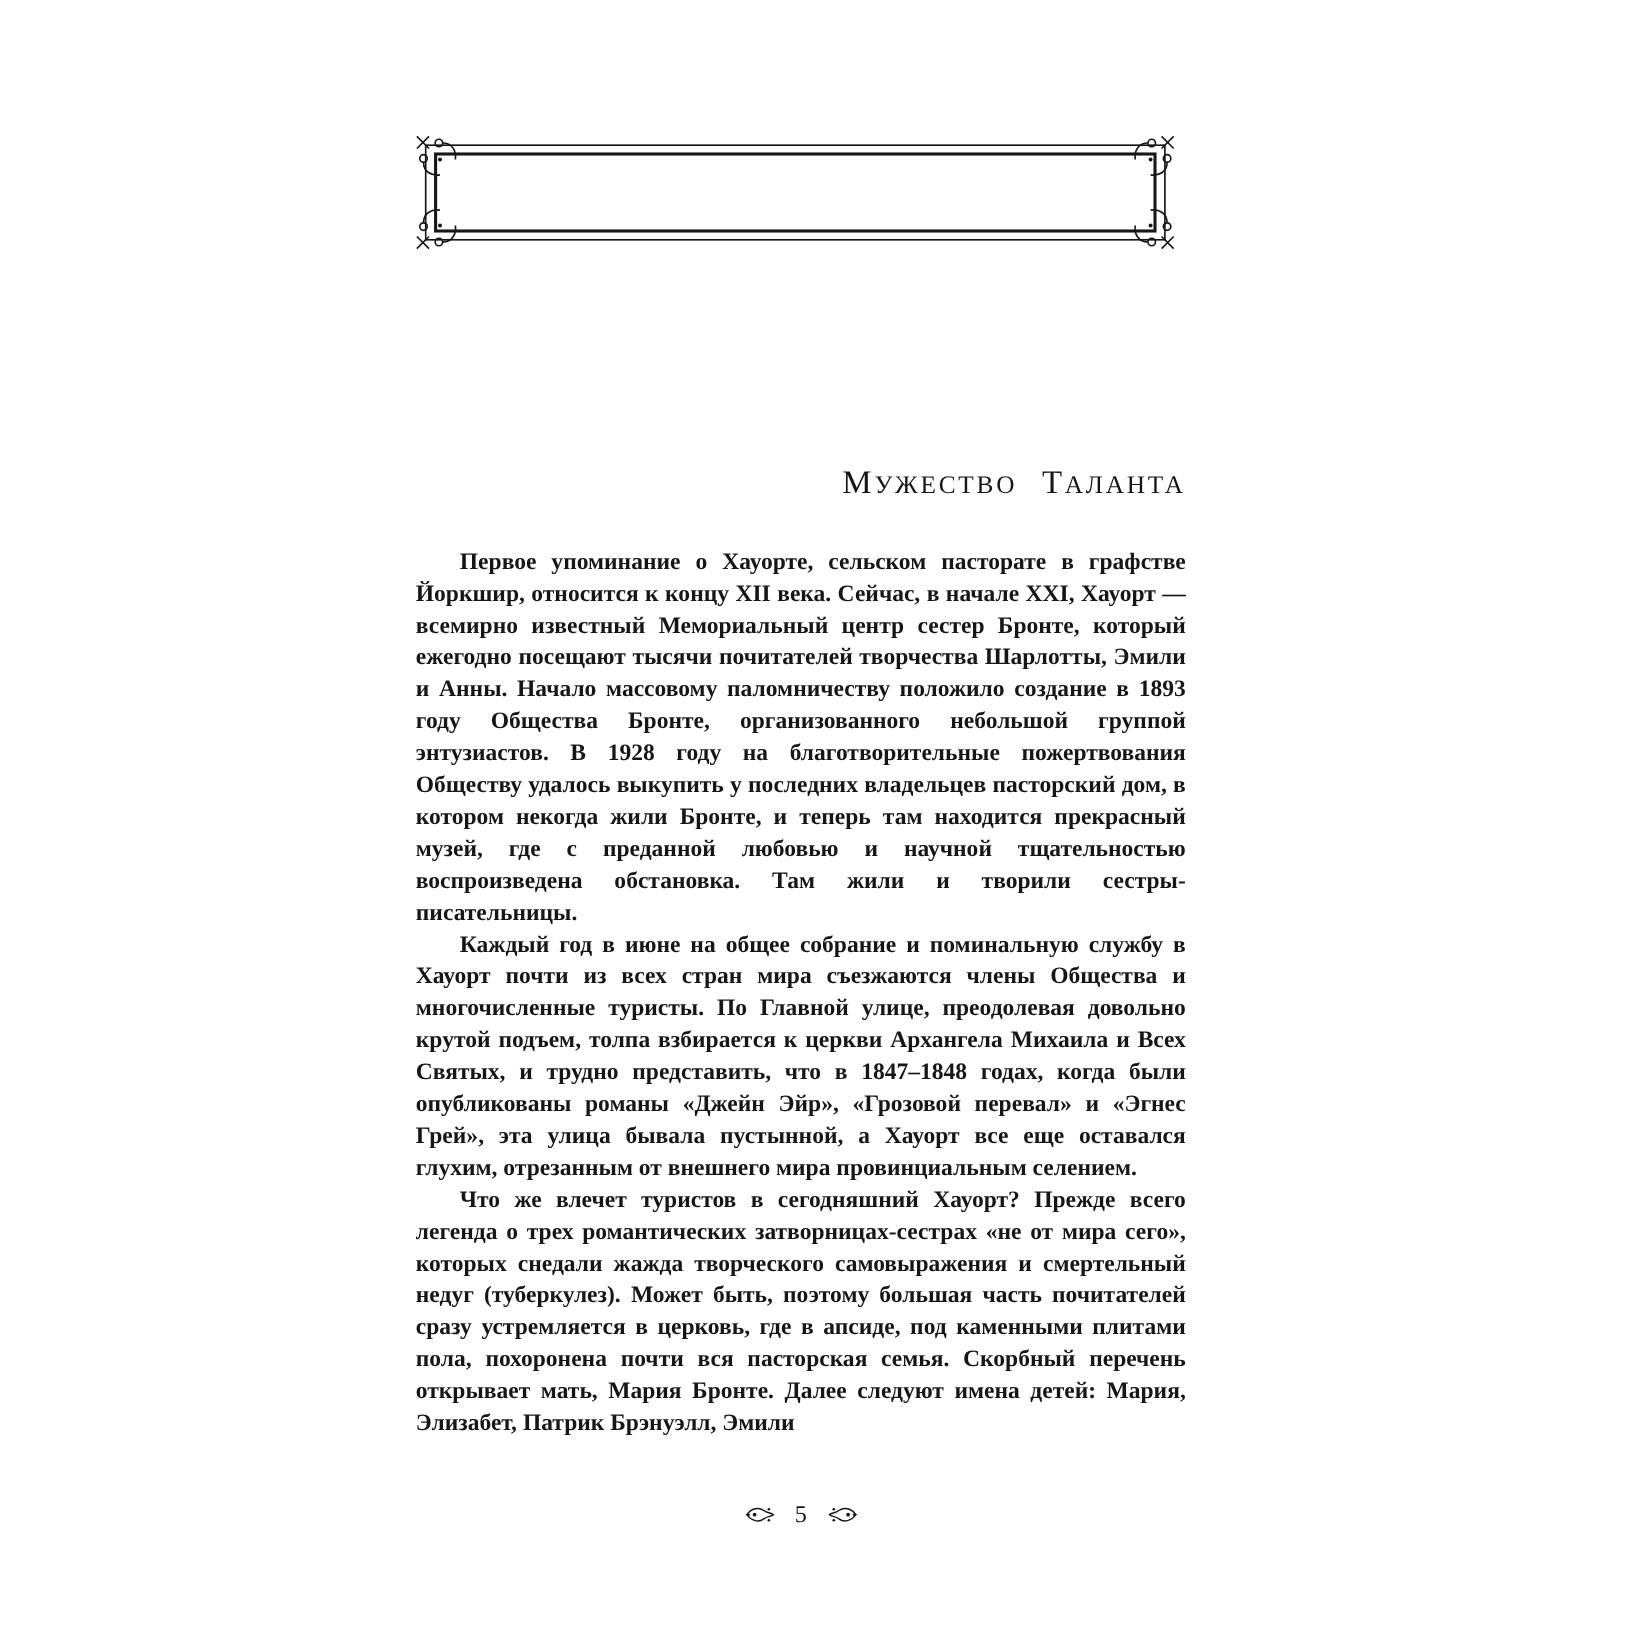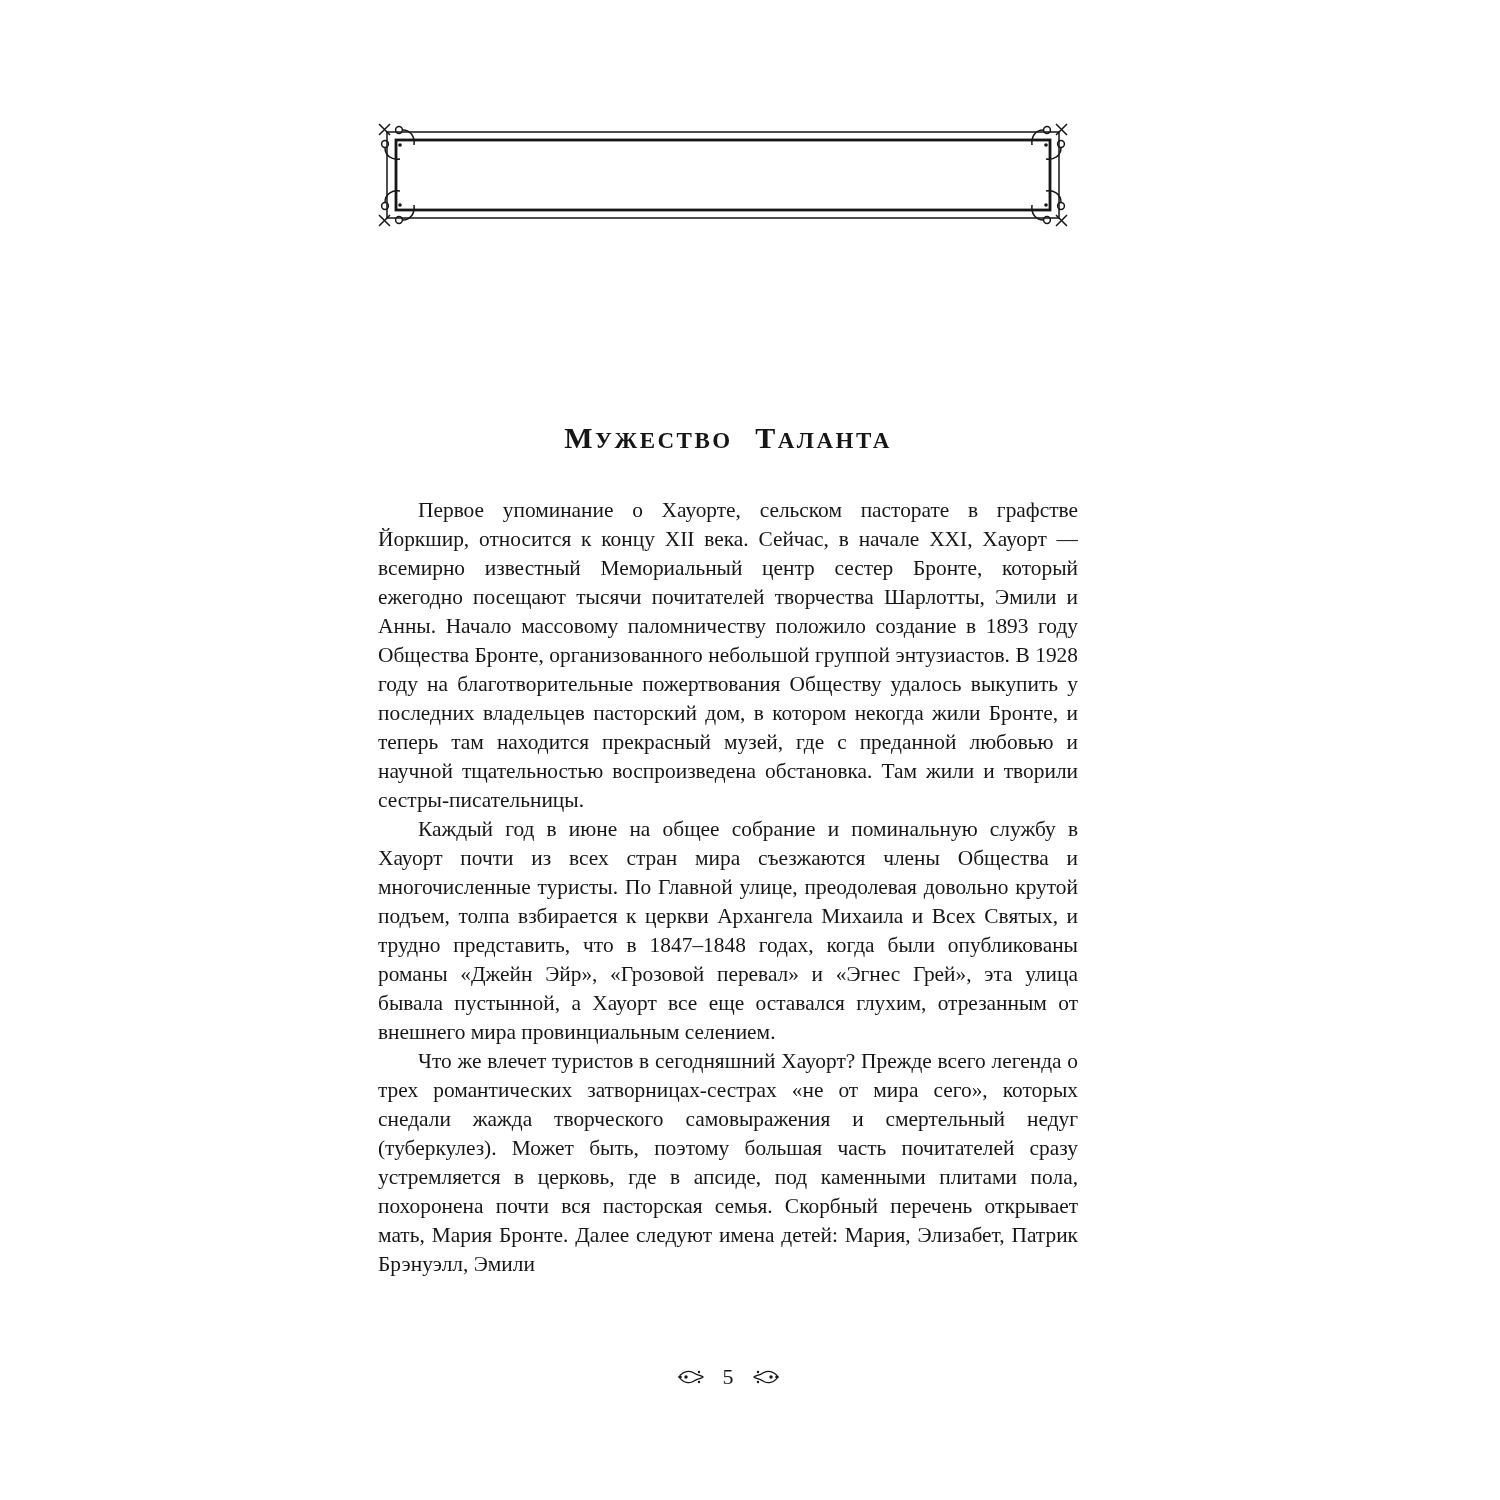--- a/index.html
+++ b/index.html
@@ -25,22 +25,22 @@
     top: 120px;
     width: 700px;
     height: 110px;
   }
   .chapter-title {
     position: absolute;
     left: 378px;
     top: 419px;
     width: 700px;
     margin: 0;
-    text-align: center;
-    font-weight: 700;
+    text-align: right;
+    font-weight: 400;
     letter-spacing: 2.5px;
     white-space: nowrap;
   }
   .chapter-title .word + .word {
     margin-left: 12px;
   }
   .chapter-title .lead {
     font-size: 30px;
   }
   .chapter-title .sc {
@@ -52,20 +52,21 @@
     top: 496px;
     width: 700px;
   }
   .body-text p {
     margin: 0;
     font-size: 21.4px;
     line-height: 29px;
     text-align: justify;
     text-indent: 40px;
     color: #161616;
+    font-weight: bold;
   }
   .page-footer {
     position: absolute;
     left: 378px;
     top: 1366px;
     width: 700px;
     display: flex;
     align-items: center;
     justify-content: center;
     gap: 18px;

